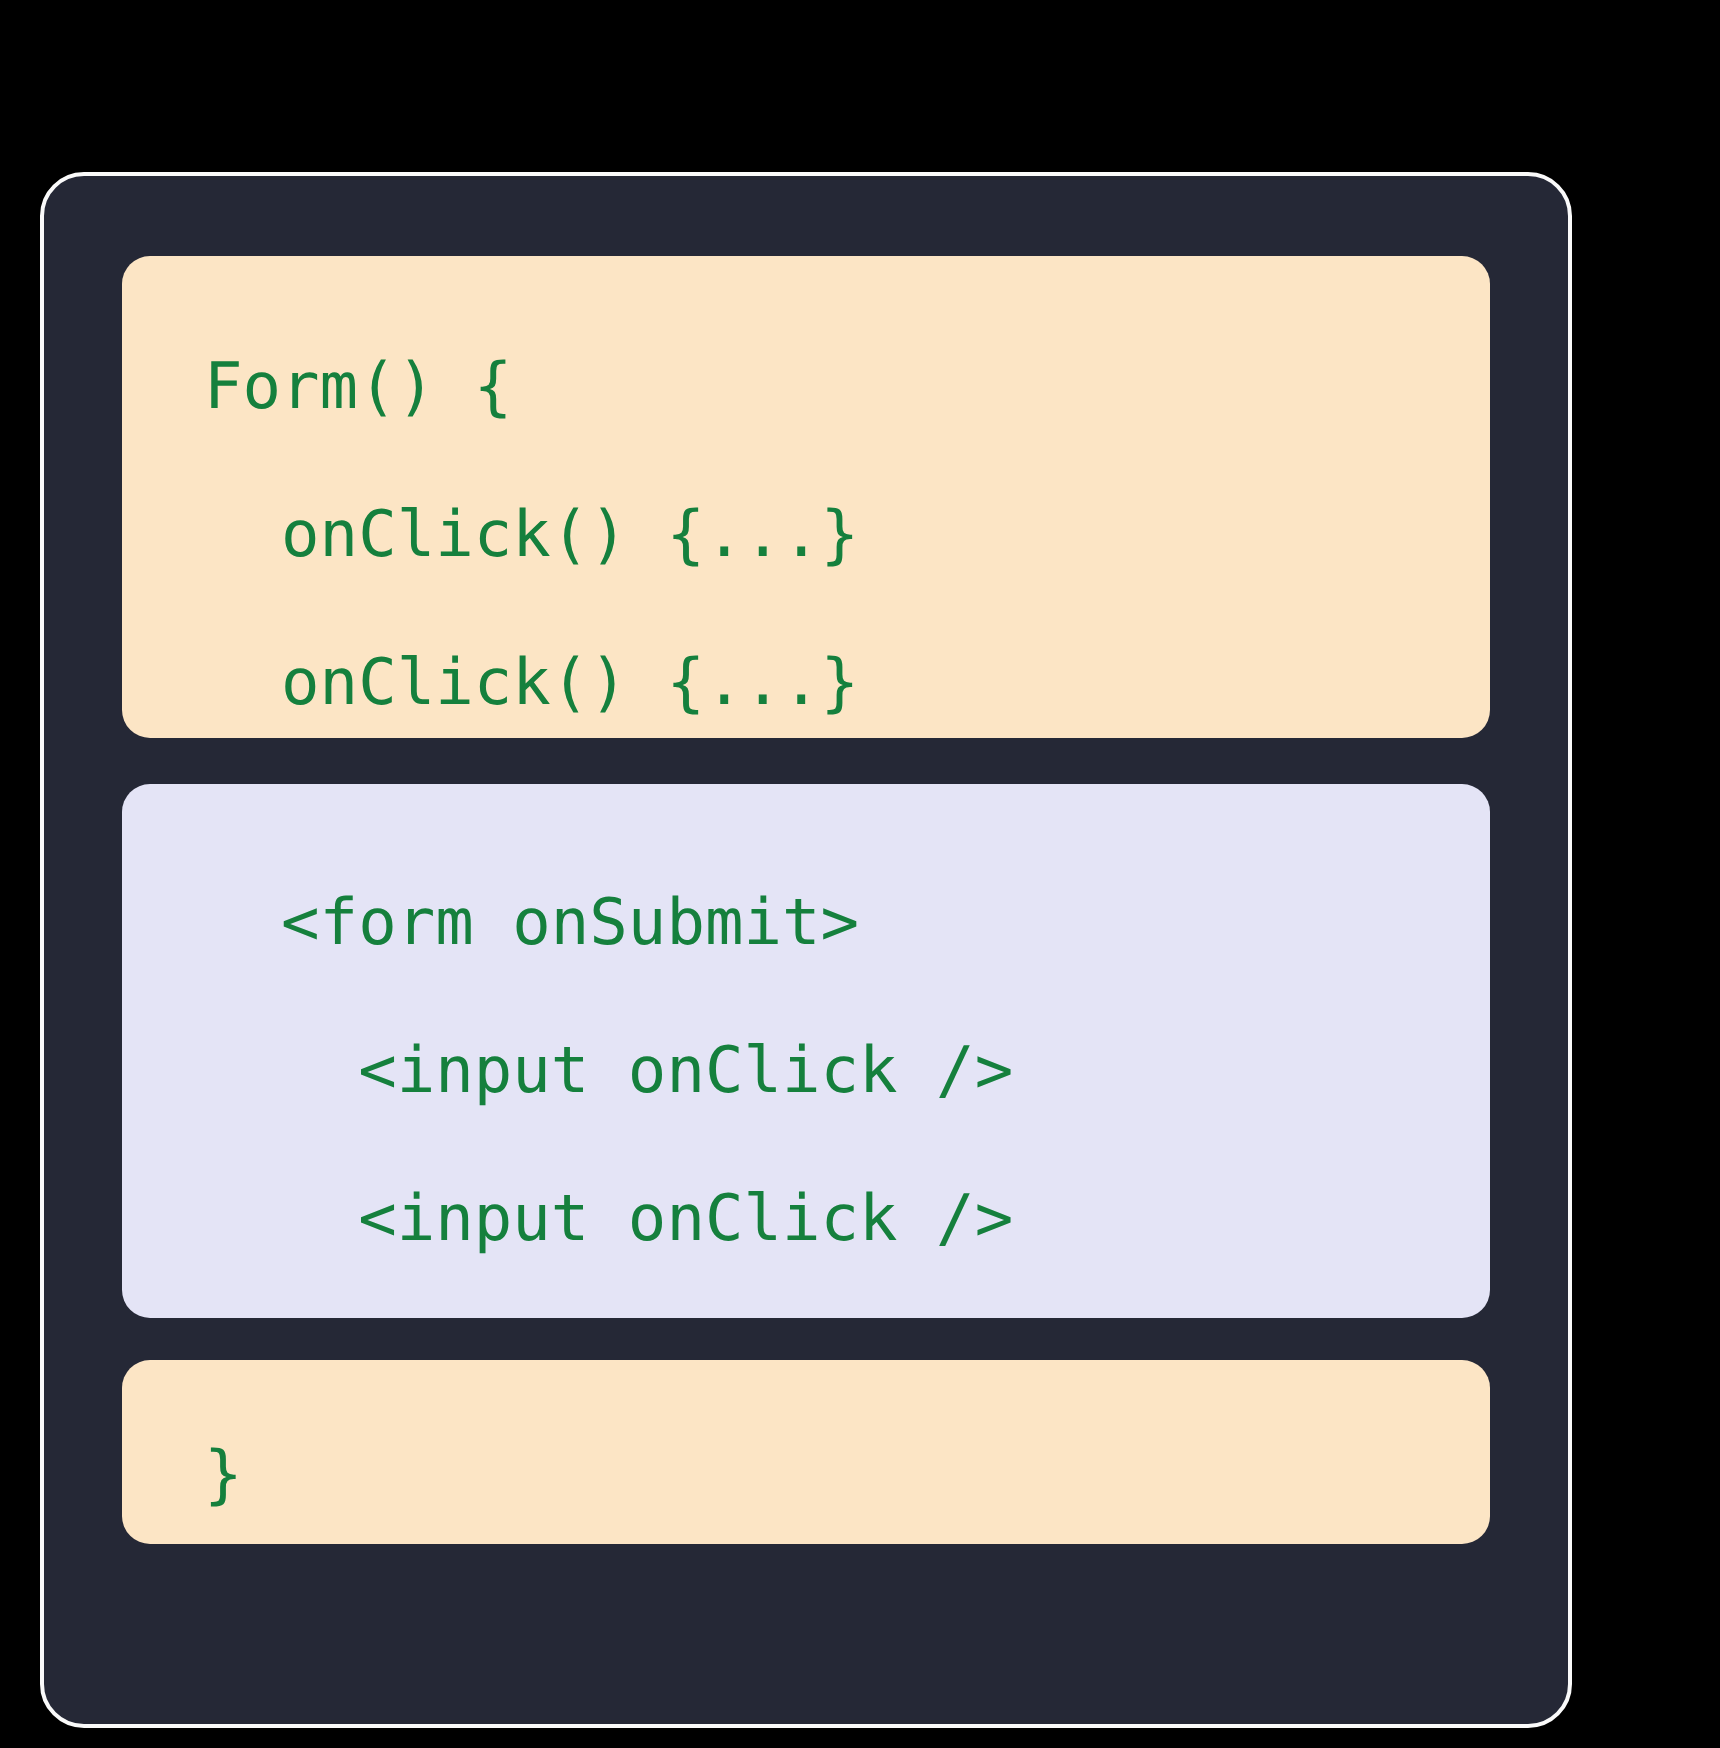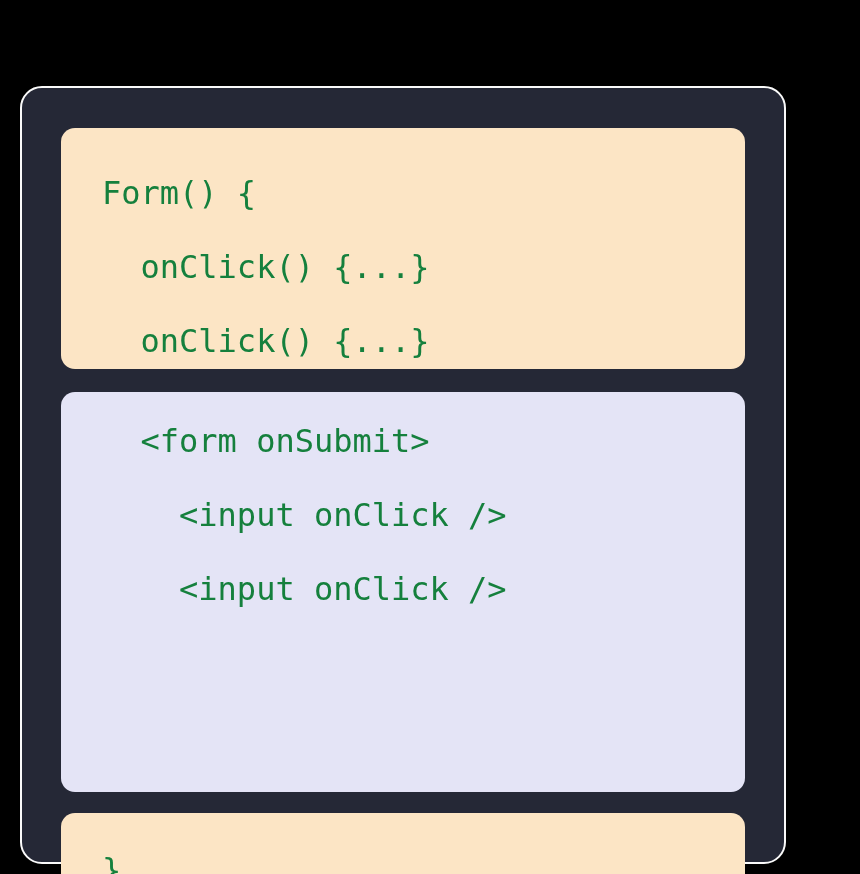--- a/index.html
+++ b/index.html
@@ -44,23 +44,23 @@
   }
 
   .panel.peach  { background: #fce5c5; }
   .panel.lavender { background: #e4e4f6; }
 
   .panel-top {
     height: 241px;
     padding-top: 28px;
   }
   .panel-mid {
-    height: 400px;
+    height: 267px;
     margin-top: 23px;
-    padding-top: 12px;
+    padding-top: 32px;
   }
   .panel-bot {
     height: 92px;
     margin-top: 21px;
     padding-top: 20px;
   }
 
   .code-line {
     display: block;
     font-family: "DejaVu Sans Mono", "Liberation Mono", monospace;

